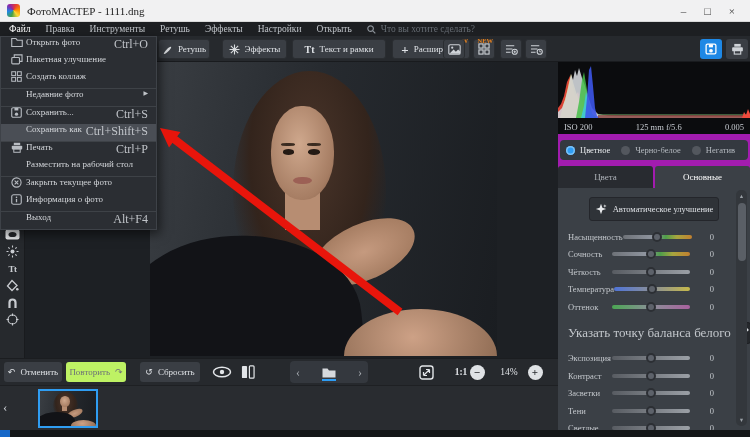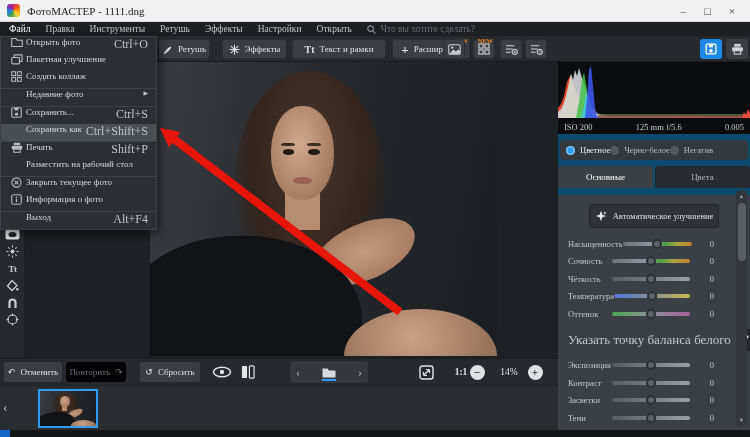--- a/index.html
+++ b/index.html
@@ -66,35 +66,35 @@
          box-shadow:3px 4px 10px rgba(0,0,0,.55);z-index:50}
   .mrow{height:17px;display:flex;align-items:flex-start;padding:0 8px 0 6px}
   .mrow.hl{background:#4a4e55}
   .mico{width:19px;display:flex;align-items:center;justify-content:center}
   .mlabel{flex:1;font-size:9px;color:#d3d6da;white-space:nowrap}
   .mshort{font-size:12px;color:#c0c4c9}
   .marrow{font-size:6px;color:#c0c4c9}
   .msep{height:1px;background:#3e4247}
 
   
-  .rpanel{position:absolute;left:558px;top:62px;width:192px;height:368px;background:#0c4a6e}
+  .rpanel{position:absolute;left:558px;top:62px;width:192px;height:368px;background:#a21caf}
   .histo{position:absolute;left:0;top:0;width:192px;height:72px;background:#0b0c0e}
   .histoinfo{position:absolute;left:0;bottom:2px;width:192px;display:flex;justify-content:space-between;
              padding:0 6px;font-size:8.5px;color:#c6cad0}
   .modes{position:absolute;left:2px;top:78px;width:188px;height:20px;background:#343940;border-radius:4px;
-         display:flex;align-items:center;padding:0 6px;}
+         display:flex;align-items:center;padding:0 6px;gap:11px}
   .mode{display:flex;align-items:center;gap:5px;font-size:8.5px;color:#b4b9bf}
   .mode.on{color:#e8eaed}
   .radio{width:9px;height:9px;border-radius:50%;background:#53575e}
   .radio.on{background:#2e9df4;box-shadow:inset 0 0 0 1.5px #7cc1f5}
   .tabs{position:absolute;left:0;top:104px;width:192px;height:22px;display:flex;gap:2px}
   .tab{flex:1;display:flex;align-items:center;justify-content:center;font-size:9px;color:#aeb3b9;
        background:#282b30;border-radius:3px 3px 0 0}
   .tab.active{background:#3b4046;color:#ffffff}
-  .tcontent{position:absolute;left:0;top:133px;width:192px;height:242px;background:#3b4046;
+  .tcontent{position:absolute;left:0;top:126px;width:192px;height:242px;background:#3b4046;
             padding-top:9px;overflow:hidden}
   .autobtn{width:130px;height:24px;margin:0 auto 7px auto;background:#2f3338;border:1px solid #24262b;border-radius:3px;
            display:flex;align-items:center;justify-content:center;gap:6px;color:#dfe2e6;font-size:8.5px}
   .srow{height:17.5px;display:flex;align-items:center;padding:0 36px 0 10px}
   .slabel{flex:1;font-size:8.5px;color:#c3c7cc;white-space:nowrap}
   .track{position:relative;width:78px;height:4px;border-radius:2px;margin-right:8px}
   .knob{position:absolute;left:50%;top:50%;width:10px;height:10px;margin:-5px 0 0 -5px;border-radius:50%;
         background:#5d626a;border:2px solid #2c2f34}
   .sval{width:16px;text-align:right;font-size:8.5px;color:#c3c7cc}
   .t-sat{background:linear-gradient(to right,#6e7278 0%,#9096a0 45%,#4f9e4a 62%,#a8a53e 78%,#c2802f 100%)}
@@ -107,21 +107,21 @@
          display:flex;align-items:center;justify-content:center}
   .rscroll{position:absolute;right:3px;top:128px;bottom:4px;width:11px;background:#33373c;border-radius:5px;z-index:5}
   .rscroll .sarr{position:absolute;left:0;width:11px;height:12px;display:flex;align-items:center;justify-content:center;
                  font-size:5.5px;color:#9aa0a6}
   .rscroll .sthumb{position:absolute;left:1.5px;top:13px;width:8px;height:58px;background:#5a5f66;border-radius:4px}
 
   
   .bbar{position:absolute;left:0;top:358px;width:558px;height:27px;background:#26292d;border-top:1px solid #1b1d20}
   .bbtn{position:absolute;top:3px;height:20px;border-radius:3px;display:flex;align-items:center;justify-content:center;
         gap:5px;font-size:9px;color:#dfe2e6;background:#3a3e44}
-  .bbtn.dim{background:#000000;color:#6d7177}
+  .bbtn.dim{background:#bef264;color:#6d7177}
   .bico{position:absolute;top:3px;height:20px;display:flex;align-items:center;justify-content:center}
   .navgrp{position:absolute;left:290px;top:2px;width:78px;height:22px;background:#34383e;border-radius:4px;
           display:flex;align-items:center;justify-content:space-between;padding:0 6px}
   .navchev{font-size:12px;color:#a6abb1;line-height:20px}
   .navfolder{position:relative;width:16px;height:16px;display:flex;align-items:center;justify-content:center}
   .navfolder .bluebar{position:absolute;left:1px;bottom:-1px;width:14px;height:2px;background:#2e9df4}
   .zoomcircle{width:15px;height:15px;border-radius:50%;background:#dfe2e5;color:#26292d;font-size:11px;font-weight:bold;
               display:flex;align-items:center;justify-content:center;line-height:15px}
   .ztext{font-size:9.5px;color:#dfe2e6}
 
@@ -350,22 +350,22 @@
         <span class="radio"></span>
         <span>Черно-белое</span>
       </span>
       <span class="mode">
         <span class="radio"></span>
         <span>Негатив</span>
       </span>
     </div>
 
     <div class="tabs">
+      <div class="tab">Цвета</div>
       <div class="tab active">Основные</div>
-      <div class="tab">Цвета</div>
     </div>
 
     <div class="tcontent">
       <div class="autobtn">
         <span>
             <svg width="12" height="12" viewBox="0 0 14 14">
               <path d="M7,1 L8.6,5.4 L13,7 L8.6,8.6 L7,13 L5.4,8.6 L1,7 L5.4,5.4 Z" fill="#e8eaec"></path>
               <path d="M11.5,1.5 L12,3 L13.5,3.5 L12,4 L11.5,5.5 L11,4 L9.5,3.5 L11,3 Z" fill="#e8eaec"></path>
             </svg>
           </span>
@@ -596,21 +596,21 @@
     <div class="msep"></div>
     <div class="mrow">
       <span class="mico">
           <svg width="12" height="11" viewBox="0 0 13 12">
             <rect x="0.8" y="4" width="11.4" height="4.2" rx="1" fill="#b8bcc2"></rect>
             <rect x="3" y="0.8" width="7" height="2.6" fill="#b8bcc2"></rect>
             <rect x="3" y="7.4" width="7" height="3.8" fill="none" stroke="#b8bcc2" stroke-width="1.1"></rect>
           </svg>
         </span>
       <span class="mlabel">Печать</span>
-      <span class="mshort">Shift+P</span>
+      <span class="mshort">Ctrl+P</span>
     </div>
     <div class="mrow">
       <span class="mico"></span>
       <span class="mlabel">Разместить на рабочий стол</span>
       <span class="mshort"></span>
     </div>
     <div class="msep"></div>
     <div class="mrow">
       <span class="mico">
           <svg width="11" height="11" viewBox="0 0 12 12">

